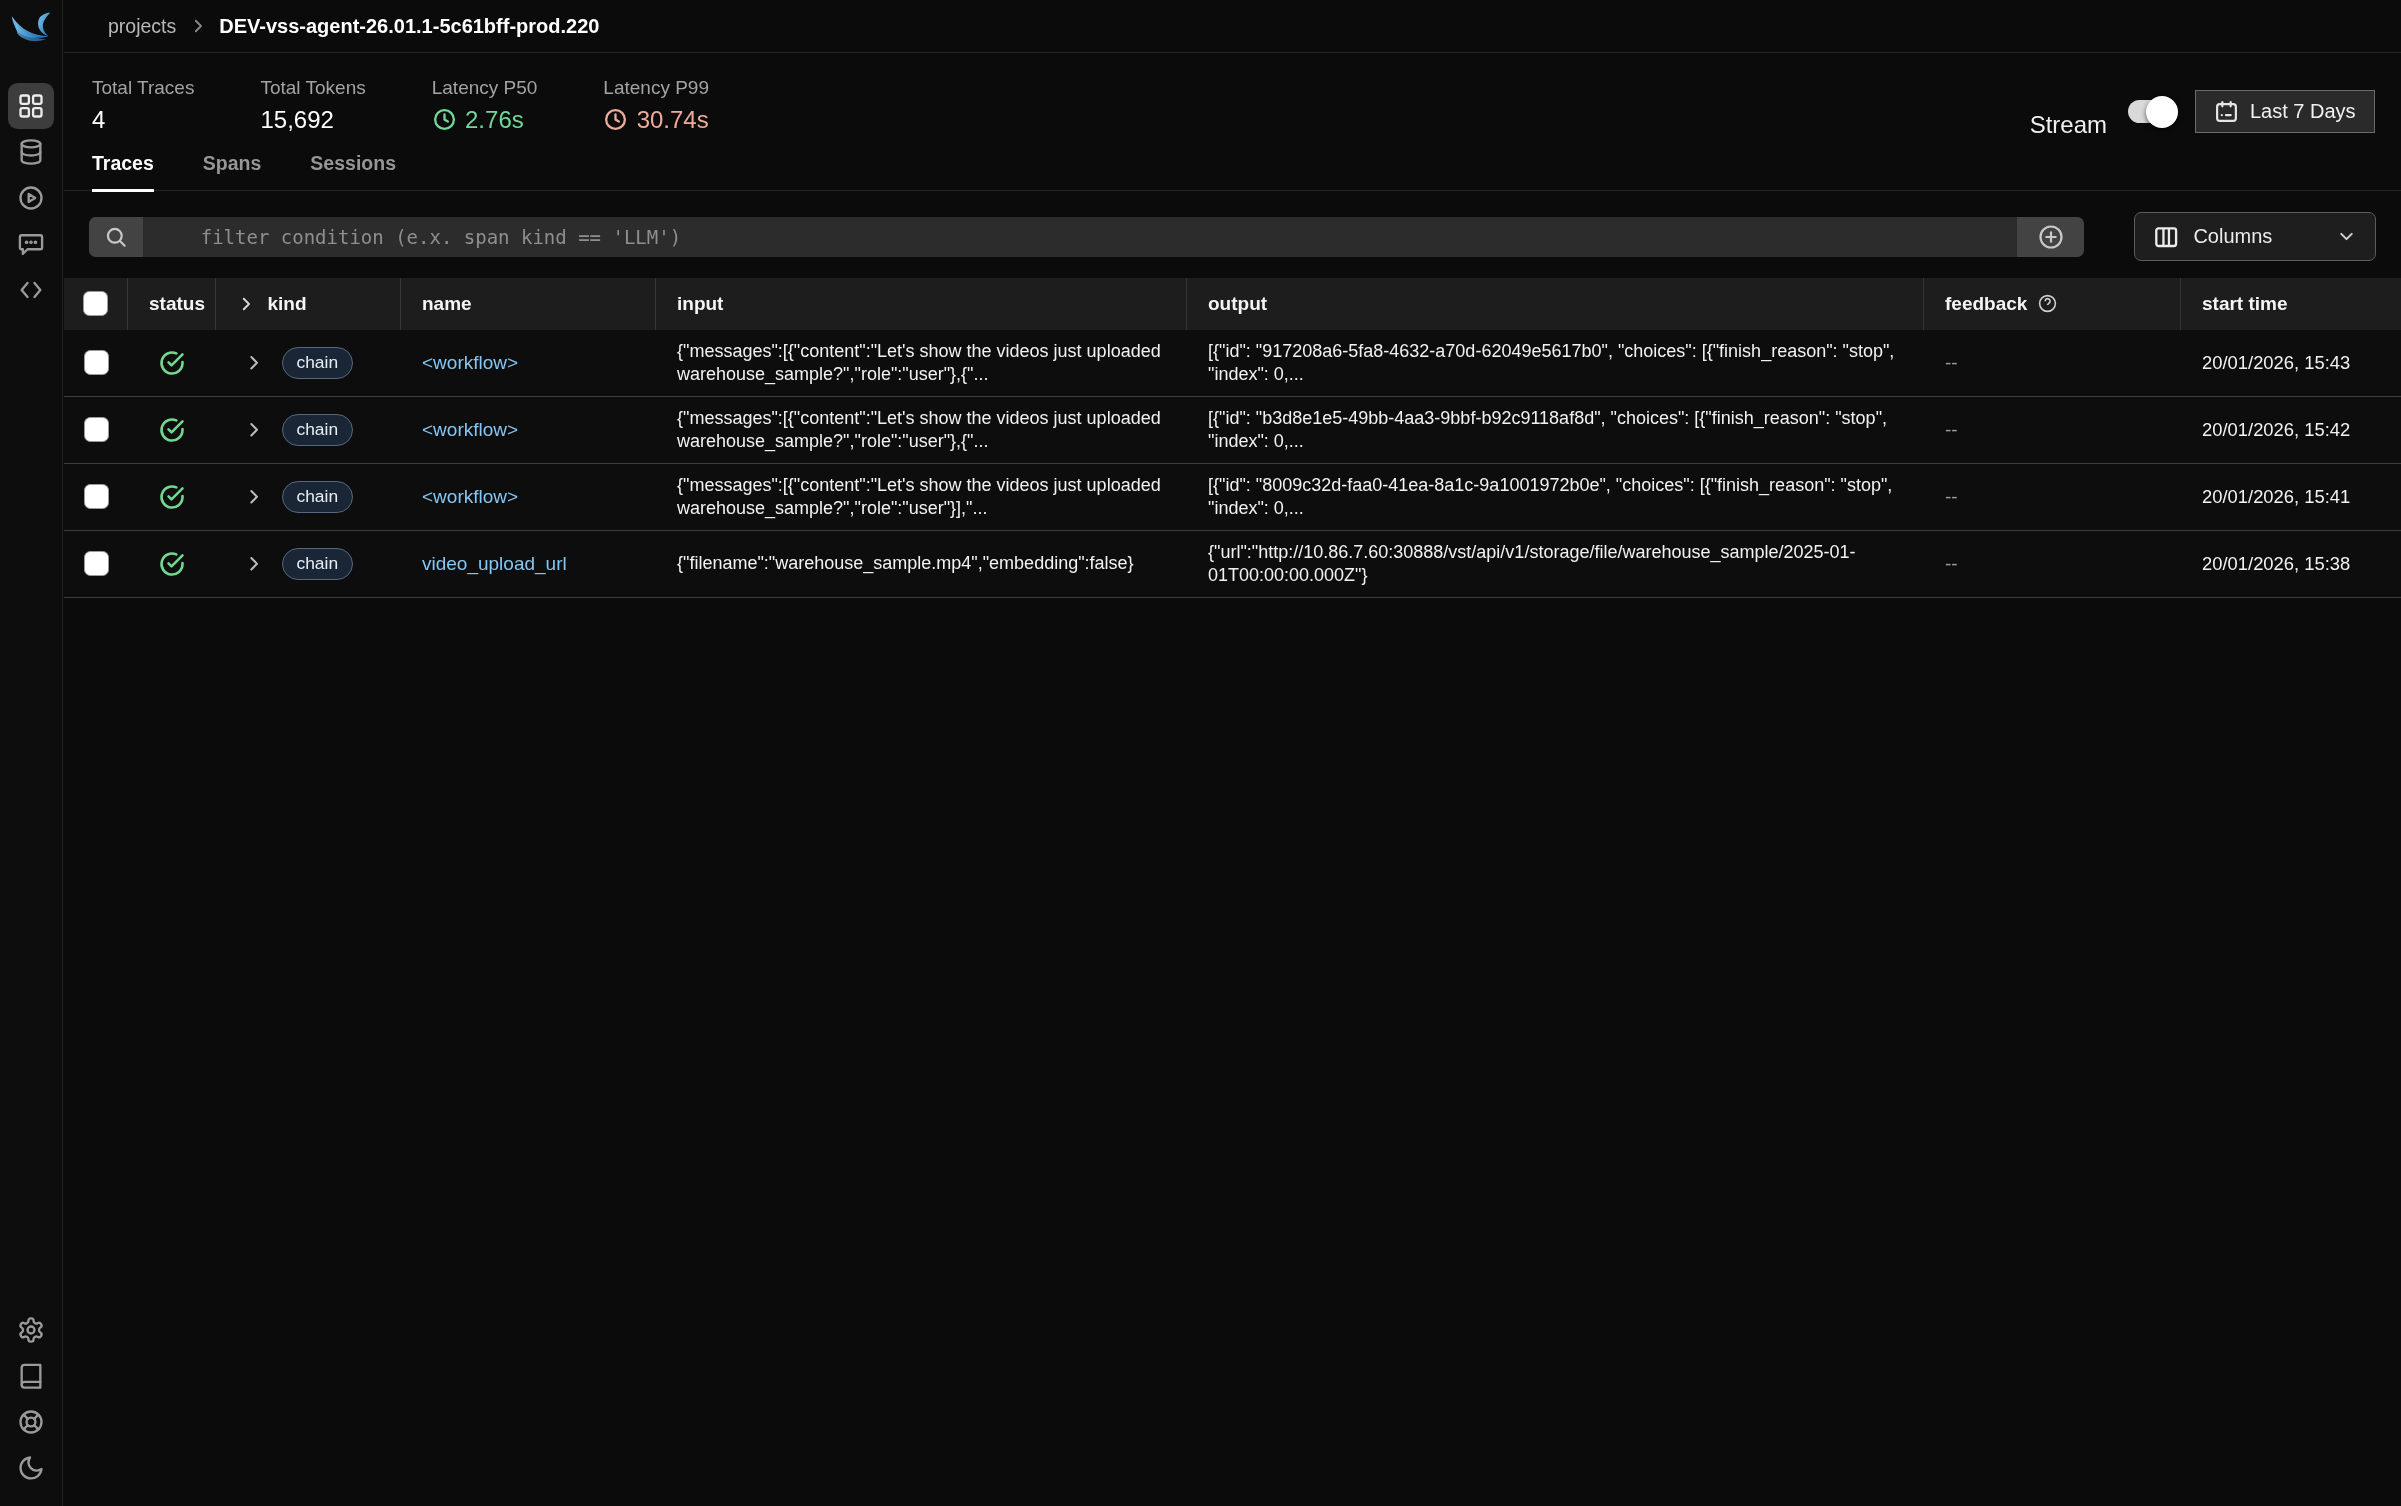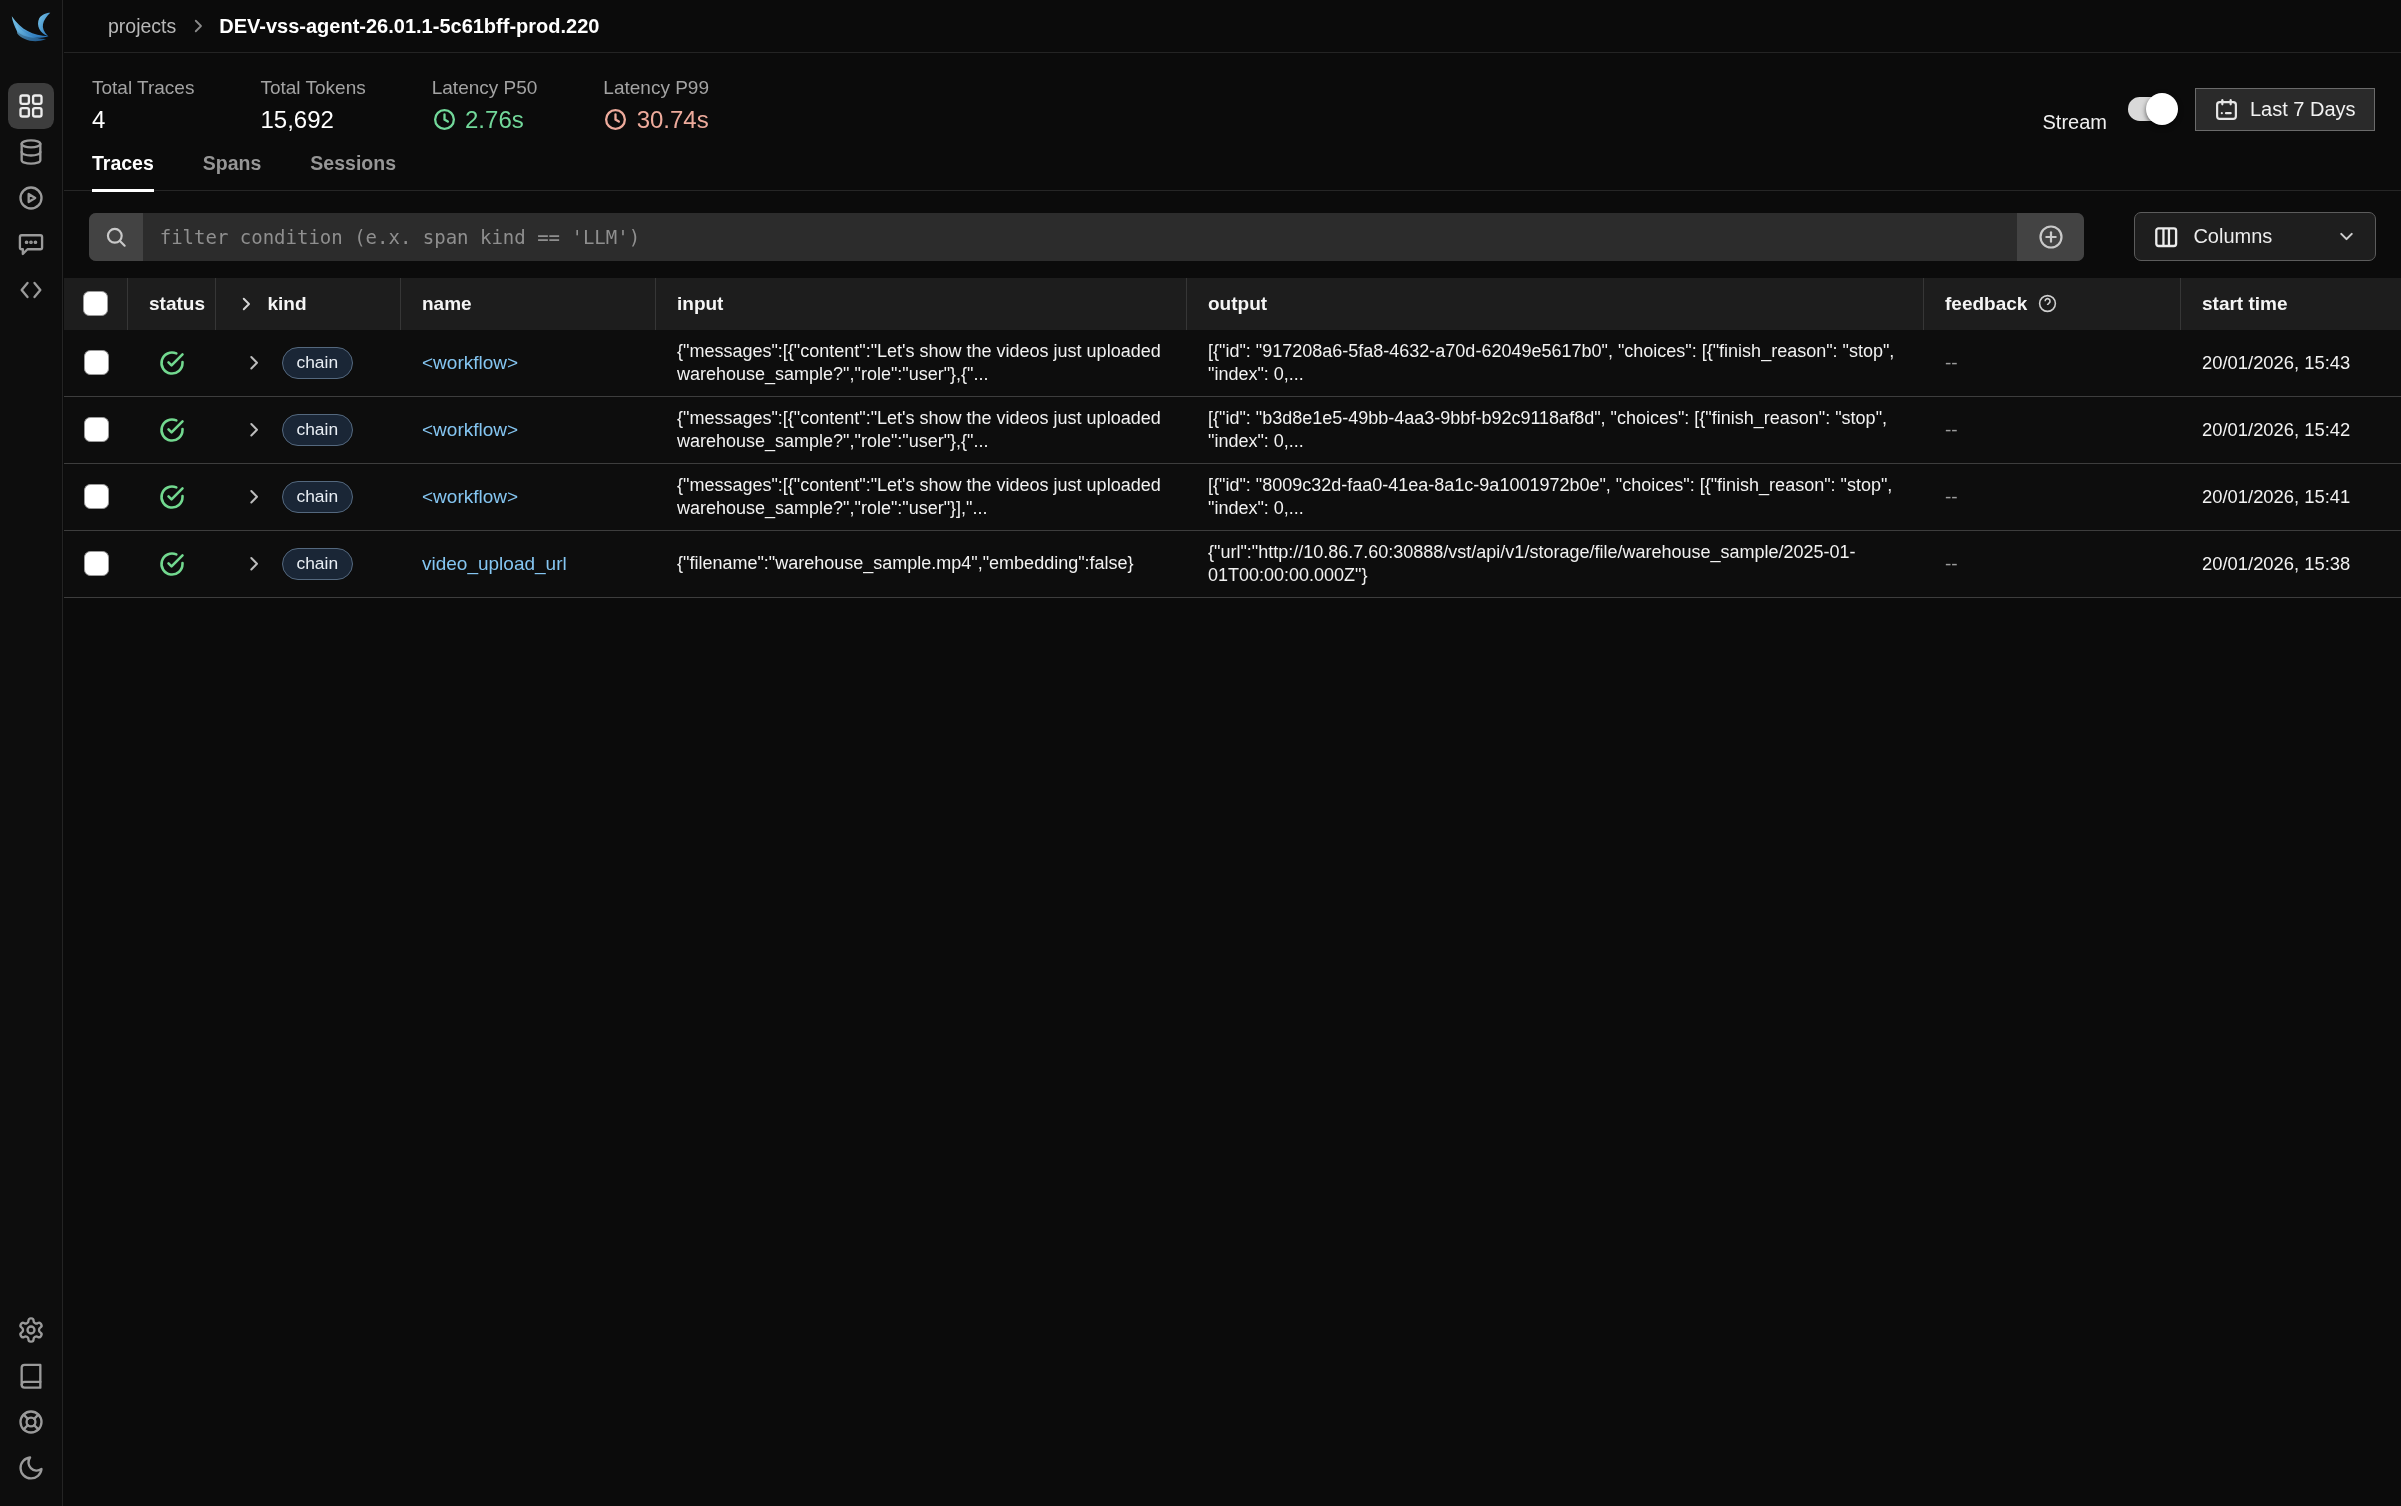--- a/index.html
+++ b/index.html
@@ -29,35 +29,35 @@
   .statsrow { display:flex; align-items:flex-start; padding:23.6px 28px 0 28px; position:relative; }
   .stat { margin-right:66px; }
   .stat-label { color:#a3a3a3; font-size:19px; }
   .stat-value { color:#ffffff; font-size:24px; margin-top:7px; display:flex; align-items:center; gap:8.3px; }
   .stat-value.green { color:#72d89a; }
   .stat-value.salmon { color:#eeab9c; }
   .clock { width:25px; height:25px; fill:none; stroke-width:2.2; stroke-linecap:round; }
   .clock.green { stroke:#72d89a; } .clock.salmon { stroke:#eeab9c; }
 
   .right-controls { position:absolute; right:26.4px; top:31px; display:flex; align-items:center; gap:21px; }
-  .stream-label { font-size:20px; color:#f0f0f0;margin-top:27px; }
+  .stream-label { font-size:24px; color:#f0f0f0;margin-top:27px; }
   .toggle { position:relative; width:46px; height:23.6px; background:#d9d9d9; border-radius:11.8px; cursor:pointer; }
   .toggle-knob { position:absolute; right:-4.2px; top:-4.2px; width:32px; height:32px; border-radius:50%;
                  background:#ffffff; box-shadow:0 2.1px 5.6px rgba(0,0,0,.6); }
   .daterange-btn { display:flex; align-items:center; gap:11px; height:43px; padding:0 18px;
                    background:#2a2a2a; border:1.4px solid #6b6b6b; border-radius:0; font-size:20px; color:#f2f2f2; cursor:pointer; }
   .daterange-btn svg { width:25px; height:25px; stroke:#e6e6e6; fill:none; stroke-width:2.1; stroke-linecap:round; stroke-linejoin:round;}
 
   .tabs { display:flex; gap:49px; padding:0 28px; margin-top:18px; border-bottom:1.4px solid #262626; }
   .tab { font-size:19.5px; font-weight:700; color:#969696; padding-bottom:14px; cursor:pointer;
          border-bottom:3.5px solid transparent; margin-bottom:-1.4px; }
   .tab.active { color:#ffffff; border-bottom-color:#ffffff; }
 
   .filterrow { display:flex; align-items:center; gap:18px; margin:21px 25px 0 25px; }
-  .filterbox { flex:1; height:48px; display:flex; background:#2c2c2c; border-radius:7px; overflow:hidden; }
+  .filterbox { flex:1; height:40px; display:flex; background:#2c2c2c; border-radius:7px; overflow:hidden;gap:41px; }
   .filter-cap { width:54px; background:#434343; display:flex; align-items:center; justify-content:center; }
   .filter-cap svg { width:23.6px; height:23.6px; stroke:#c9c9c9; fill:none; stroke-width:2.2; stroke-linecap:round; }
   .filter-input { flex:1; background:transparent; border:none; outline:none; color:#e8e8e8;
                   font-family:"DejaVu Sans Mono", monospace; font-size:19px; padding:0 16.7px; }
   .filter-input::placeholder { color:#8f8f8f; }
   .filter-cap.right { width:67px; cursor:pointer; }
   .columns-btn { width:242px; height:49px; display:flex; align-items:center; gap:14px; padding:0 18px;
                  background:#1e1e1e; border:1.4px solid #5c5c5c; border-radius:7px; cursor:pointer;margin-left:32px; }
   .columns-btn svg.colicon { width:26.4px; height:26.4px; stroke:#ececec; fill:none; stroke-width:2.1; stroke-linejoin:round;}
   .columns-label { font-size:20px; color:#ececec; }

